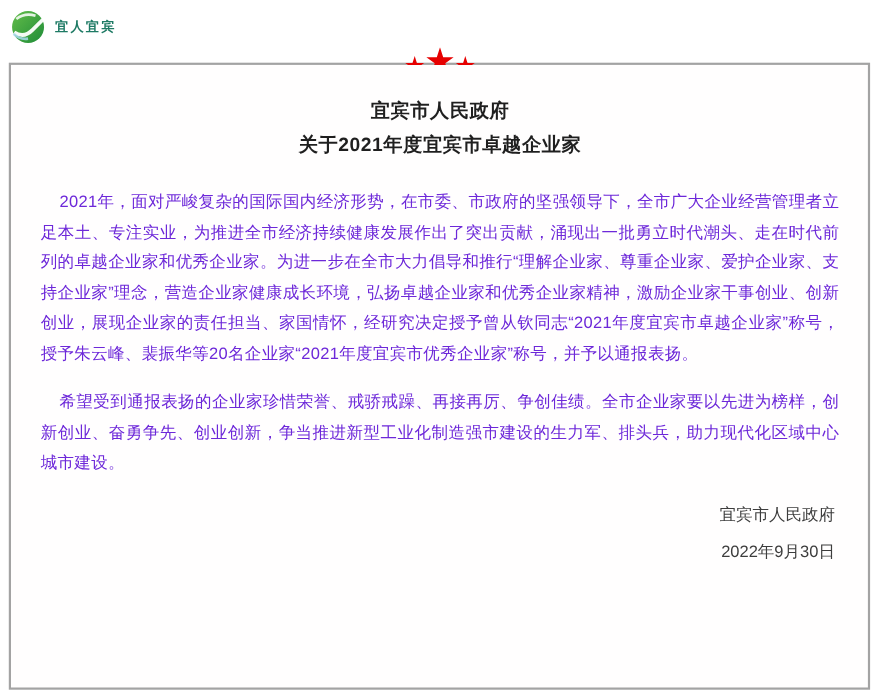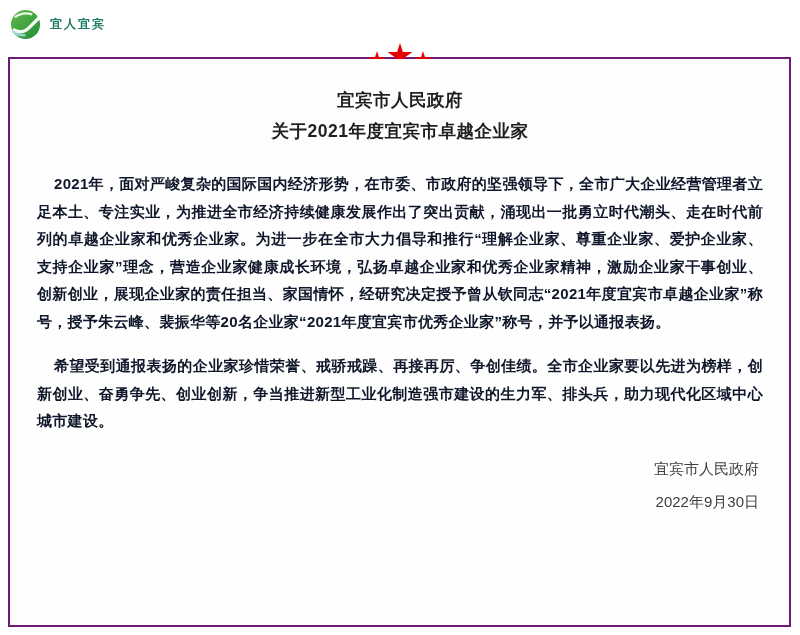--- a/index.html
+++ b/index.html
@@ -21,21 +21,21 @@
   .logo-text {
     font-size: 12px; font-weight: bold;
     color: #1e7a64; letter-spacing: 2px;
   }
 
   
   .doc-box {
     position: absolute; left: 8px; top: 57px;
     width: 783px; height: 570px;
     box-sizing: border-box;
-    border: 2px solid #701a75;
+    border: 2px solid #a3a3a3;
     background: #fffefe;
   }
   .stars {
     position: absolute; top: -16px; left: 50%;
     transform: translateX(-50%);
     width: 90px; height: 16px;
     pointer-events: none;
   }
 
   .doc-content { padding: 26px 26px 0 27px; }
@@ -56,22 +56,21 @@
     color: #3d3d3d;
   }
 
   .para {
     margin: 23px 0 0 0;
     font-size: 15px;
     line-height: 27.5px;
     letter-spacing: 0.3px;
     text-align: justify;
     text-indent: 17px;
-    color: #0f172a;
-    font-weight: bold;
+    color: #6d28d9;
   }
   .para.second { margin-top: 17px; }
 
   .attachment {
     margin: 33px 0 0 8px;
     font-size: 15px;
     line-height: 22px;
     color: #3d3d3d;
   }
 

